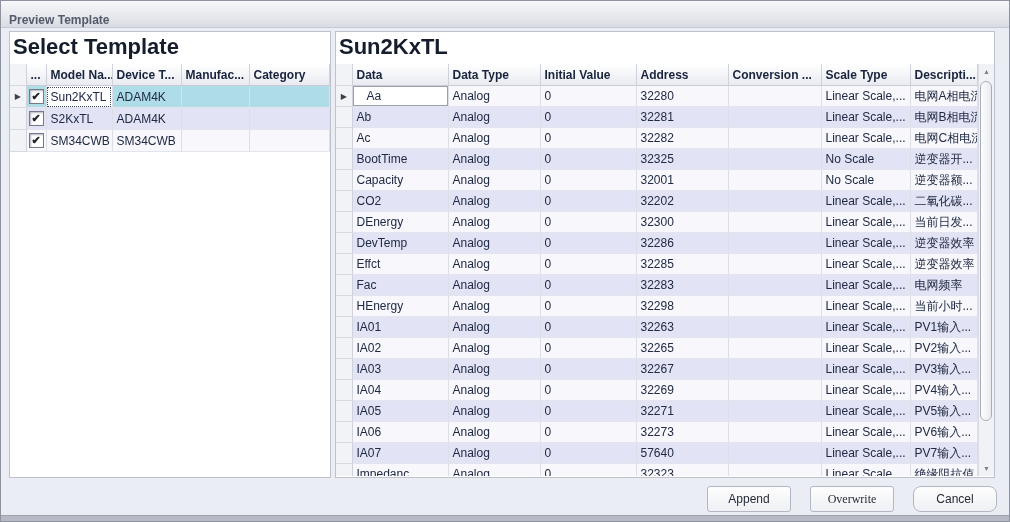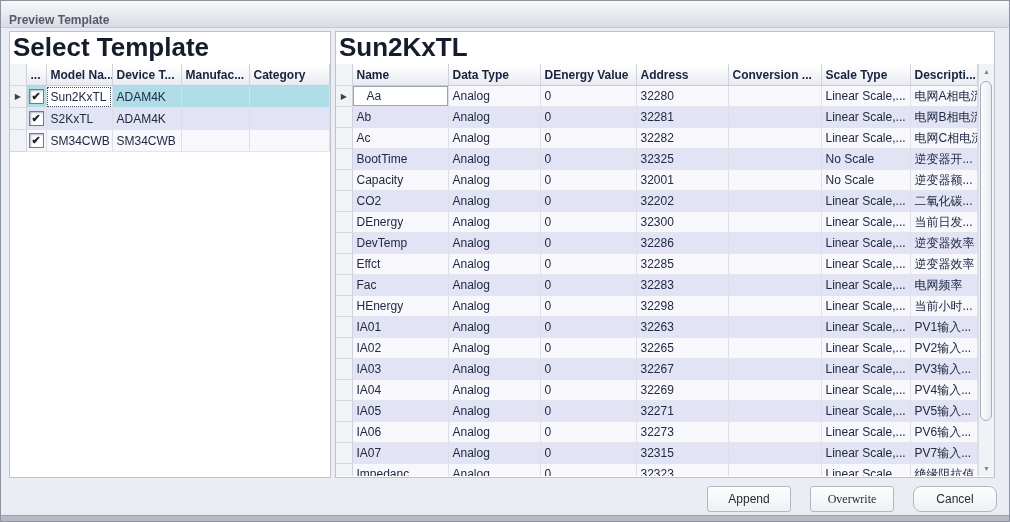--- a/index.html
+++ b/index.html
@@ -10,21 +10,21 @@
   .dialog{position:absolute;inset:0;border:1px solid #8f93a0;box-sizing:border-box;background:#ebedf4;}
   .titlebar{
     height:26px;background:linear-gradient(#f7f8fa,#d9dce3);
     border-bottom:1px solid #c3c7cf;display:flex;align-items:flex-end;
   }
   .titlebar .wt{font-size:12px;font-weight:bold;color:#535b6a;padding-left:8px;}
   .panel{position:absolute;top:30px;background:#fff;border:1px solid #bfc2cc;box-sizing:border-box;}
   .panel-left{left:8px;width:322px;height:447px;}
   .panel-right{left:334px;width:660px;height:447px;}
   .panel-title{
-    font-size:26px;font-weight:bold;color:var(--panel-title,#151c2c);
+    font-size:22px;font-weight:bold;color:var(--panel-title,#151c2c);
     height:32px;line-height:30px;padding-left:3px;box-sizing:border-box;white-space:nowrap;
   }
   table.grid{border-collapse:collapse;table-layout:fixed;font-size:12px;color:var(--cell-text,#202a44);}
   .left-grid{width:320px;margin-left:0;}
   .grid-wrap{position:absolute;left:0;top:32px;right:16px;bottom:1px;overflow:hidden;}
   .right-grid{width:642px;}
   th{
     background:linear-gradient(#ffffff,#e9eaf1);
     border-right:1px solid #cfd2dc;border-bottom:1px solid #c9ccd6;
     font-size:12px;font-weight:bold;color:var(--header-text,#18233d);
@@ -143,23 +143,23 @@
             <col style="width:92px">
             <col style="width:96px">
           <col style="width:92px">
             <col style="width:93px">
             <col style="width:89px">
             <col>
         </colgroup>
         <thead>
           <tr>
             <th class="ri"></th>
-            <th>Name</th>
+            <th>Data</th>
             <th>Data Type</th>
-            <th>DEnergy Value</th>
+            <th>Initial Value</th>
             <th>Address</th>
             <th>Conversion ...</th>
             <th>Scale Type</th>
             <th>Descripti...</th>
           </tr>
         </thead>
         <tbody>
             <tr class="even">
               <td class="ri">▶</td>
               <td class="cc">Aa</td>
@@ -328,21 +328,21 @@
               <td>32273</td>
               <td></td>
               <td>Linear Scale,...</td>
               <td>PV6输入...</td>
             </tr>
             <tr class="odd">
               <td class="ri"></td>
               <td>IA07</td>
               <td>Analog</td>
               <td>0</td>
-              <td>32315</td>
+              <td>57640</td>
               <td></td>
               <td>Linear Scale,...</td>
               <td>PV7输入...</td>
             </tr>
             <tr class="even">
               <td class="ri"></td>
               <td>Impedanc</td>
               <td>Analog</td>
               <td>0</td>
               <td>32323</td>

